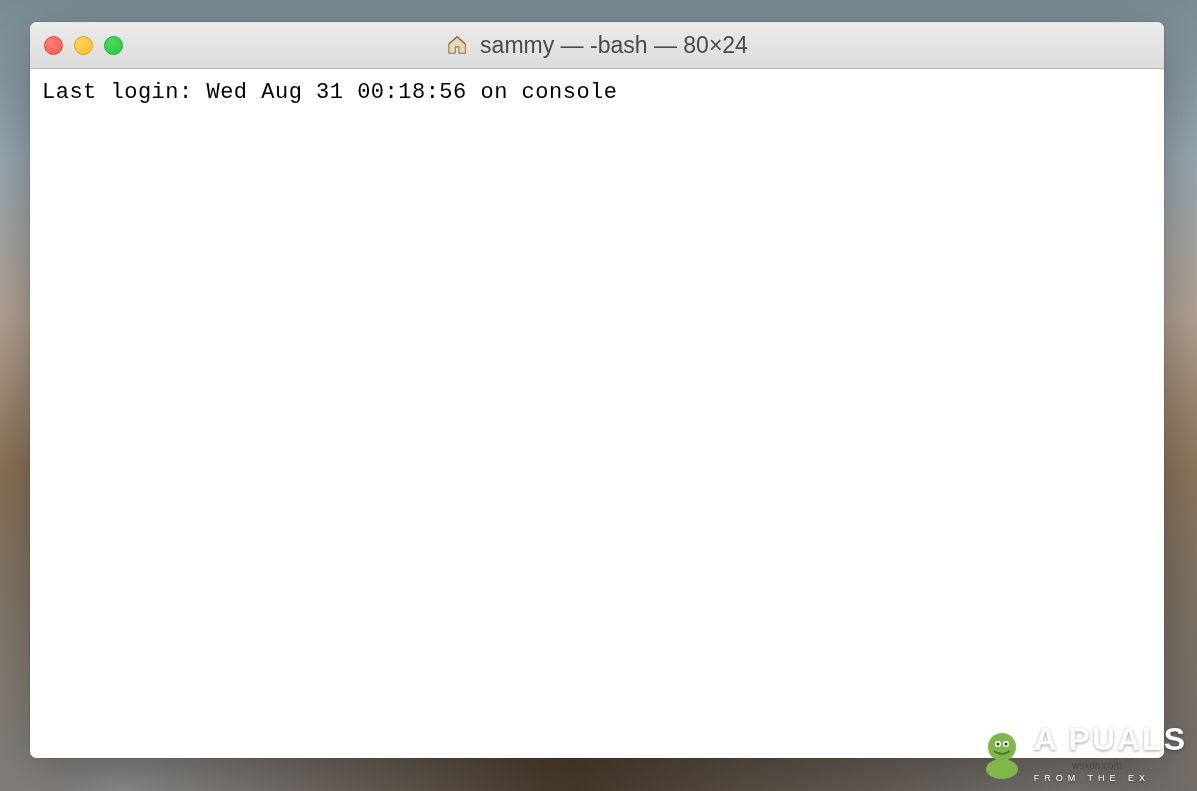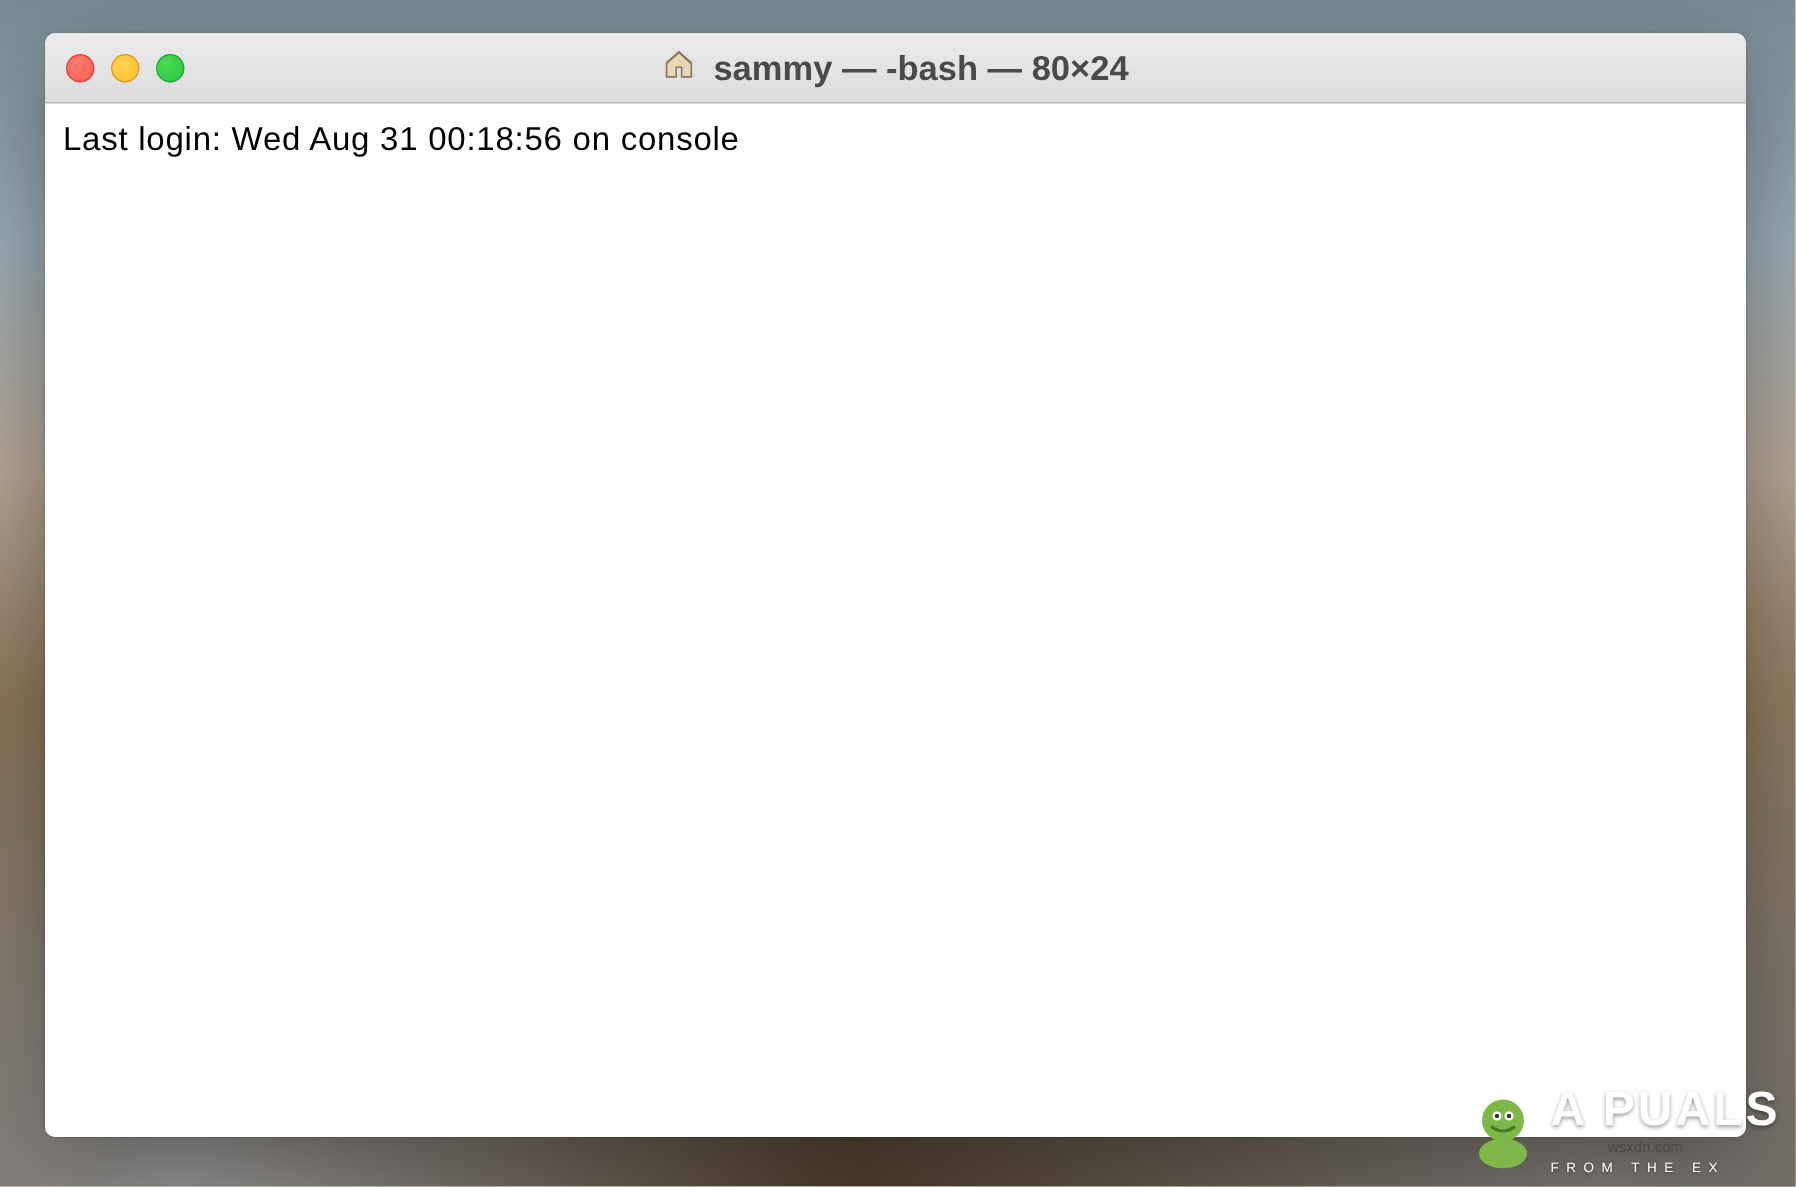--- a/index.html
+++ b/index.html
@@ -91,40 +91,40 @@
     .traffic-light.maximize {
       background: radial-gradient(circle at 35% 30%, #4dd957, #27c93f);
       border: 1px solid #1bab31;
     }
     
     .title-content {
       position: absolute;
       left: 50%;
       transform: translateX(-50%);
       display: flex;
-      align-items: flex-start;
+      align-items: center;
       gap: 12px;
       color: #4a4a4a;
       font-size: 23px;
-      font-weight: 700;
+      font-weight: 400;
     }
     
     .home-icon {
       width: 22px;
       height: 22px;
       display: inline-flex;
       align-items: center;
       justify-content: center;
     }
     
     .terminal-body {
       flex: 1;
       background: #ffffff;
       padding: 10px 12px;
-      font-family: Liberation Sans, sans-serif;
+      font-family: Liberation Mono, monospace;
       font-size: 22px;
       line-height: 1.3;
       color: #000000;
       letter-spacing: 0.5px;
       white-space: pre;
     }
     
     .terminal-line {
       display: block;
     }

